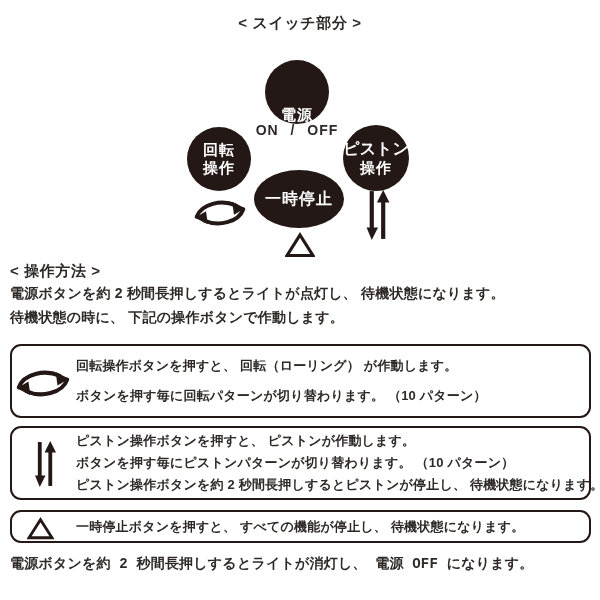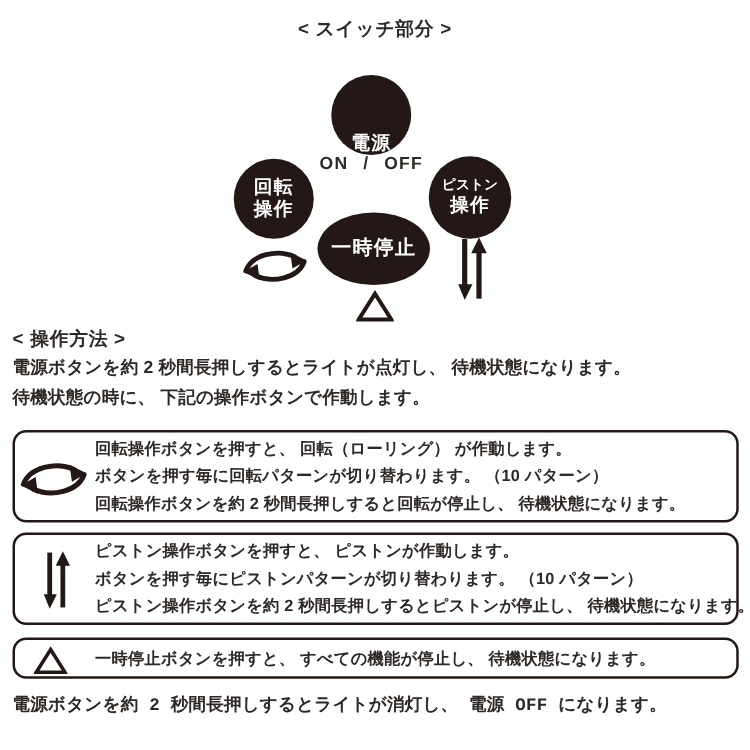--- a/index.html
+++ b/index.html
@@ -15,21 +15,21 @@
 
   
   .btn {
     position:absolute; background:#231815; color:#ffffff; border-radius:50%;
     display:flex; flex-direction:column; align-items:center; justify-content:center;
     font-weight:bold; text-align:center; line-height:1.2; letter-spacing:1px;
   }
   #power-btn  { left:265px; top:60px;  width:64px; height:64px; font-size:15px;justify-content:flex-end; }
   #rotate-btn { left:187px; top:127px; width:64px; height:64px; font-size:15px; }
   #piston-btn { left:343px; top:125px; width:66px; height:66px; }
-  #piston-btn .l1 { font-size:11px; letter-spacing:0; }
+  #piston-btn .l1 { font-size:16px; letter-spacing:0; }
   #piston-btn .l2 { font-size:15px; }
   #pause-btn  { left:254px; top:170px; width:90px; height:58px; font-size:16px; }
   #onoff {
     position:absolute; left:197px; top:122px; width:200px; text-align:center;
     font-size:14px; font-weight:bold; letter-spacing:1px; word-spacing:7px; color:#2e2926;
   }
 
   .dicon { position:absolute; }
   #diag-rotation-icon { left:192px; top:197px; width:56px; height:32px; }
   #diag-piston-icon   { left:366px; top:189px; width:24px; height:52px; }
@@ -115,21 +115,20 @@
   <div class="ibox" id="box-rotation">
     <svg class="bicon" id="box1-icon" viewBox="0 0 60 32">
       <path class="stroke" stroke-width="4.2" d="M5 20 C10 6 32 1 47 8"></path>
       <polygon class="fill" points="57,11 43,4 45,18"></polygon>
       <path class="stroke" stroke-width="4.2" d="M55 12 C50 26 28 31 13 24"></path>
       <polygon class="fill" points="3,21 17,28 15,14"></polygon>
     </svg>
     <div class="lines">
       <div class="iline">回転操作ボタンを押すと、 回転（ローリング） が作動します。</div>
       <div class="iline">ボタンを押す毎に回転パターンが切り替わります。 （10 パターン）</div>
-      <div class="iline">回転操作ボタンを約 2 秒間長押しすると回転が停止し、 待機状態になります。</div>
     </div>
   </div>
 
   <div class="ibox" id="box-piston">
     <svg class="bicon" id="box2-icon" viewBox="0 0 22 50">
       <rect class="fill" x="3" y="2" width="4" height="36"></rect>
       <polygon class="fill" points="5,49 0,37 11,37"></polygon>
       <rect class="fill" x="14" y="12" width="4" height="36"></rect>
       <polygon class="fill" points="16,1 10,13 22,13"></polygon>
     </svg>

